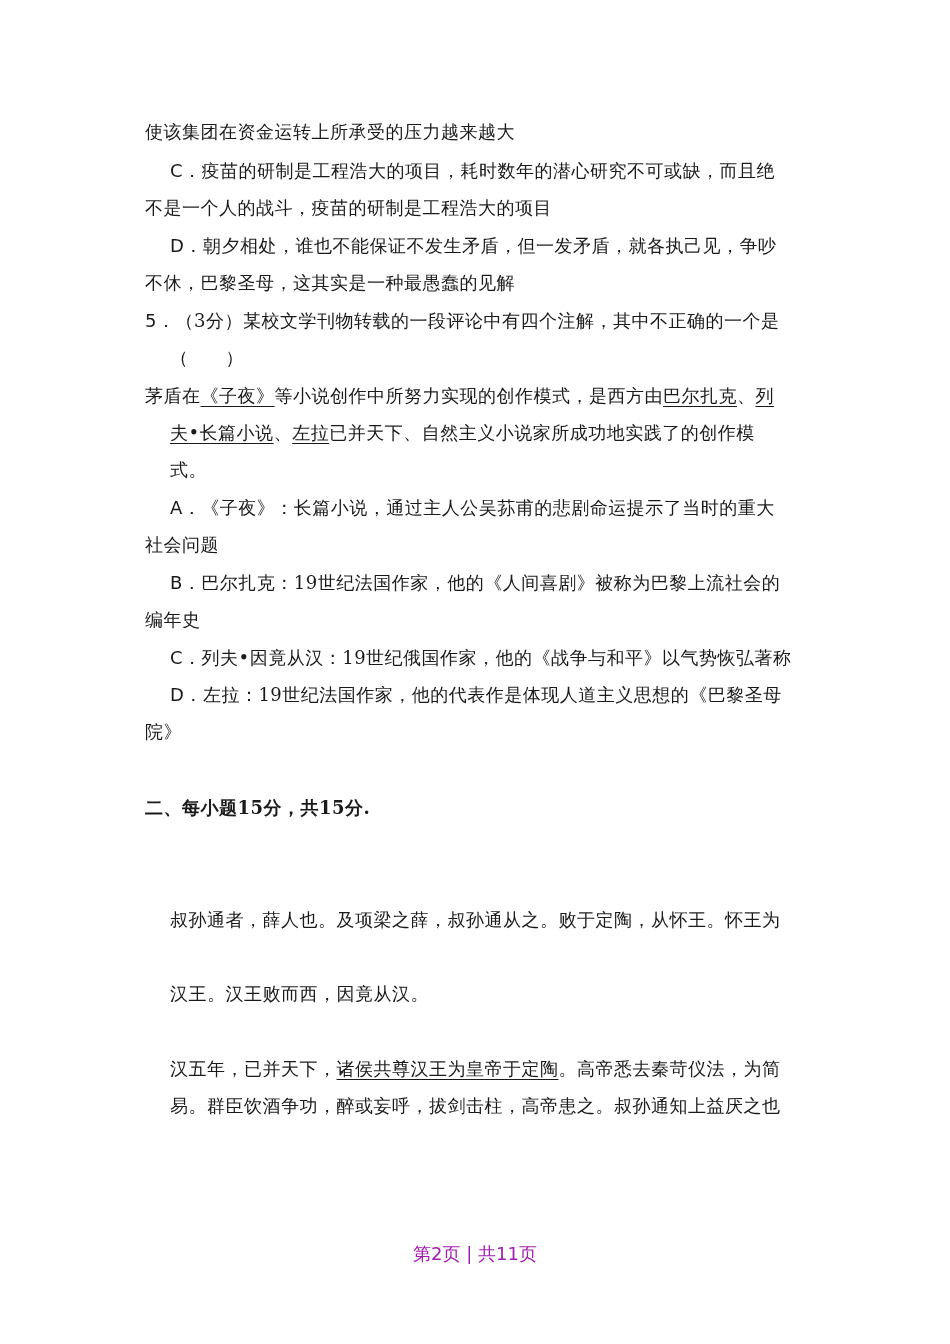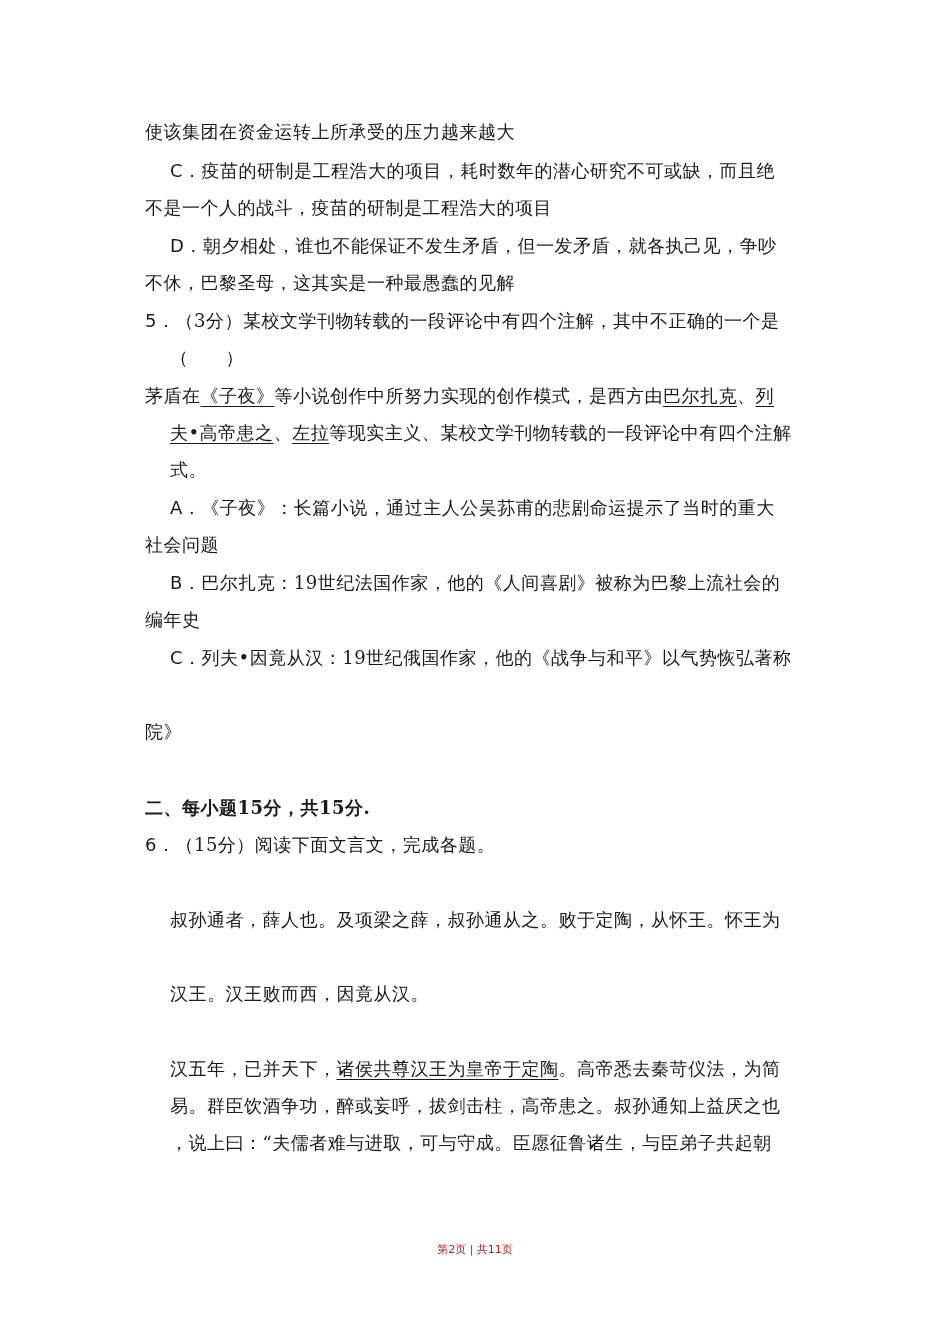--- a/index.html
+++ b/index.html
@@ -5,52 +5,51 @@
     html, body { margin: 0; padding: 0; background: #ffffff; }
     body { width: 950px; height: 1344px; position: relative; overflow: hidden;
            font-family: "DejaVu Serif", "Liberation Serif", serif; color: #1a1a1a; }
     .page { position: absolute; left: 0; top: 0; width: 758px; height: 1344px; }
     .line { position: absolute; left: 145px; font-size: 18px; line-height: 24px; white-space: nowrap; letter-spacing: 0.5px; }
     .ind { left: 170px; }
     .sans { font-family: "DejaVu Sans", "Liberation Sans", sans-serif; }
     .bold { font-weight: bold; }
     .u { text-decoration: underline; text-underline-offset: 4px; text-align: right; }
     .footer { position: absolute; left: 0; width: 950px; top: 1242px; text-align: center;
-              font-size: 11px; color: #b91c1c; font-family: "DejaVu Sans", "Liberation Sans", sans-serif; }
+              font-size: 18px; color: #a21caf; font-family: "DejaVu Sans", "Liberation Sans", sans-serif; }
   </style>
 </head>
 <body>
 
 <div class="page">
 
   <div class="line" style="top:120px">使该集团在资金运转上所承受的压力越来越大</div>
   <div class="line ind" style="top:159px"><span class="sans">C．</span><span>疫苗的研制是工程浩大的项目，耗时数年的潜心研究不可或缺，而且绝</span></div>
   <div class="line" style="top:196px">不是一个人的战斗，疫苗的研制是工程浩大的项目</div>
   <div class="line ind" style="top:234px"><span class="sans">D．</span><span>朝夕相处，谁也不能保证不发生矛盾，但一发矛盾，就各执己见，争吵</span></div>
   <div class="line" style="top:271px">不休，巴黎圣母，这其实是一种最愚蠢的见解</div>
 
   <div class="line" style="top:309px"><span class="sans">5．</span><span>（3分）某校文学刊物转载的一段评论中有四个注解，其中不正确的一个是</span></div>
   <div class="line ind" style="top:346px">（　　）</div>
 
   <div class="line" style="top:384px"><span>茅盾在</span><span class="u">《子夜》</span><span>等小说创作中所努力实现的创作模式，是西方由</span><span class="u">巴尔扎克</span><span>、</span><span class="u">列</span></div>
-  <div class="line ind" style="top:421px"><span class="u">夫•高帝患之</span><span>、</span><span class="u">左拉</span><span>等现实主义、某校文学刊物转载的一段评论中有四个注解</span></div>
+  <div class="line ind" style="top:421px"><span class="u">夫•长篇小说</span><span>、</span><span class="u">左拉</span><span>已并天下、自然主义小说家所成功地实践了的创作模</span></div>
   <div class="line ind" style="top:458px">式。</div>
 
   <div class="line ind" style="top:496px"><span class="sans">A．</span><span>《子夜》：长篇小说，通过主人公吴荪甫的悲剧命运提示了当时的重大</span></div>
   <div class="line" style="top:533px">社会问题</div>
   <div class="line ind" style="top:571px"><span class="sans">B．</span><span>巴尔扎克：19世纪法国作家，他的《人间喜剧》被称为巴黎上流社会的</span></div>
   <div class="line" style="top:608px">编年史</div>
   <div class="line ind" style="top:646px"><span class="sans">C．</span><span>列夫•因竟从汉：19世纪俄国作家，他的《战争与和平》以气势恢弘著称</span></div>
+  <div class="line ind" style="top:683px"><span class="sans">D．</span><span>左拉：19世纪法国作家，他的代表作是体现人道主义思想的《巴黎圣母</span></div>
   <div class="line" style="top:720px">院》</div>
 
   <div class="line bold" style="top:796px">二、每小题15分，共15分.</div>
 
-  <div class="line" style="top:833px"><span class="sans">6．</span><span>（15分）阅读下面文言文，完成各题。</span></div>
 
   <div class="line ind" style="top:908px">叔孙通者，薛人也。及项梁之薛，叔孙通从之。败于定陶，从怀王。怀王为</div>
   <div class="line ind" style="top:982px">汉王。汉王败而西，因竟从汉。</div>
 
   <div class="line ind" style="top:1057px"><span>汉五年，已并天下，</span><span class="u">诸侯共尊汉王为皇帝于定陶</span><span>。高帝悉去秦苛仪法，为简</span></div>
   <div class="line ind" style="top:1094px">易。群臣饮酒争功，醉或妄呼，拔剑击柱，高帝患之。叔孙通知上益厌之也</div>
-  <div class="line ind" style="top:1131px">，说上曰：“夫儒者难与进取，可与守成。臣愿征鲁诸生，与臣弟子共起朝</div>
 
   <div class="footer">第2页 | 共11页</div>
 </div>
 
 </body></html>

